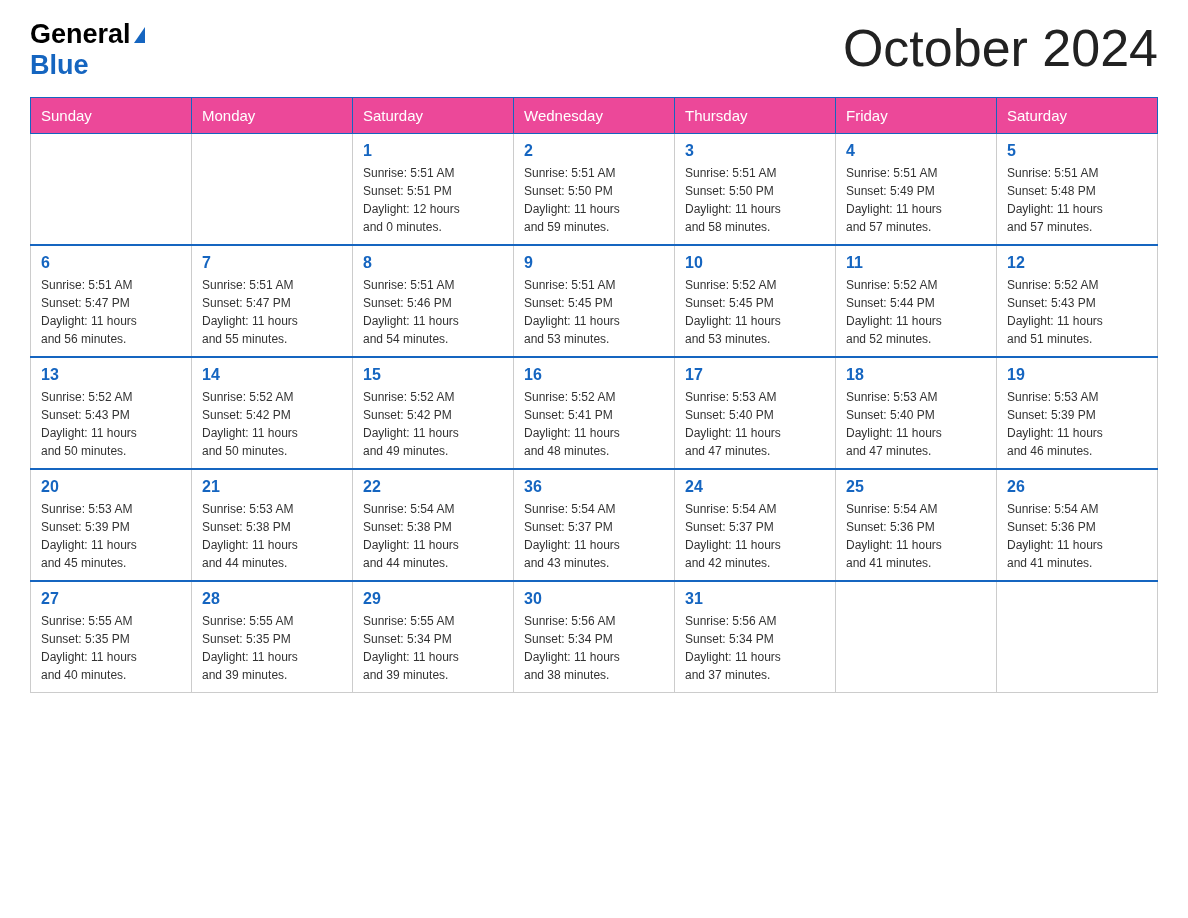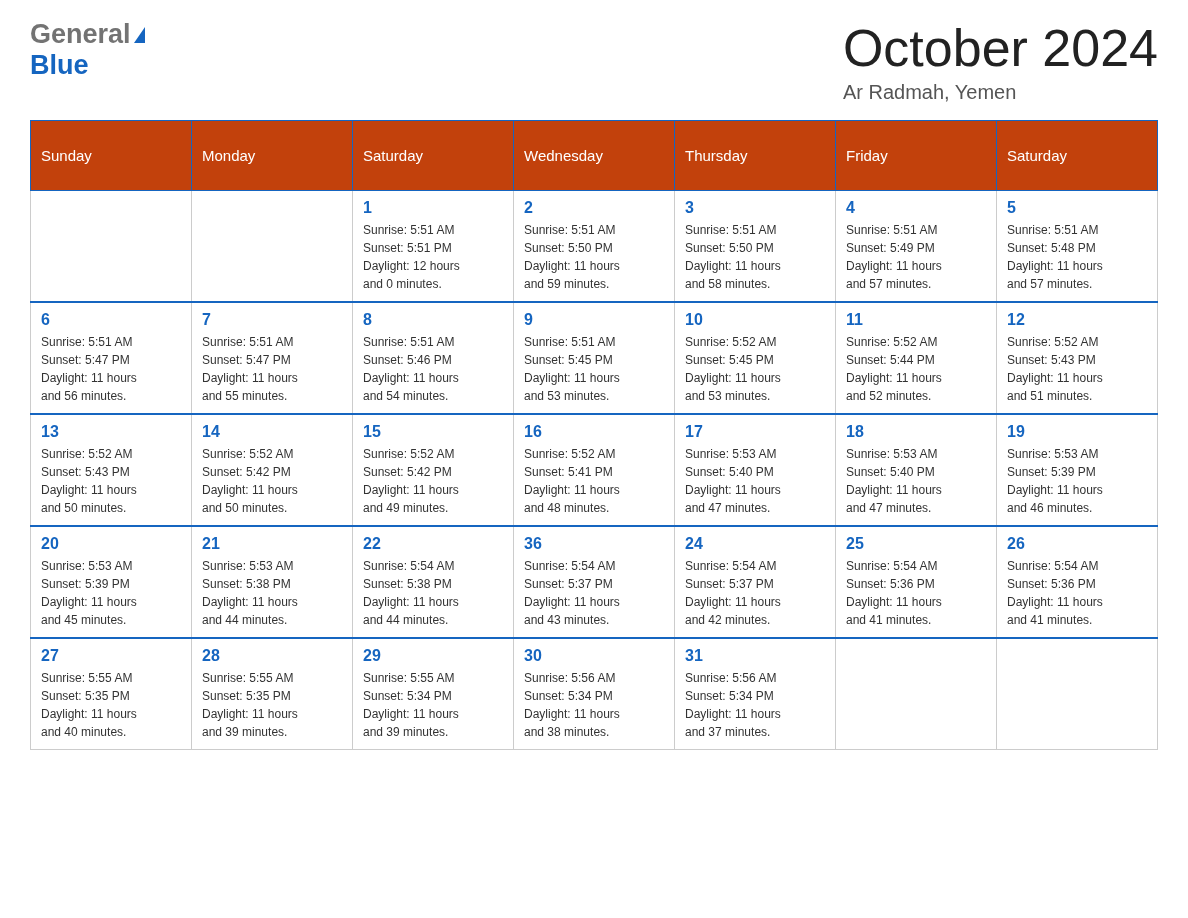--- a/index.html
+++ b/index.html
@@ -33,24 +33,24 @@
       color: #555;
       font-weight: normal;
       margin-top: 4px;
     }
     .calendar-table {
       width: 100%;
       border-collapse: collapse;
       margin-top: 16px;
     }
     .calendar-table th {
-      background-color: #c2410c;
+      background-color: #ec4899;
       color: #ffffff;
       text-align: left;
-      padding: 26px 10px;
+      padding: 9px 10px;
       font-size: 15px;
       font-weight: normal;
       border: 1px solid #1565c0;
     }
     .calendar-table td {
       border: 1px solid #cccccc;
       vertical-align: top;
       padding: 8px 10px;
       width: 14.28%;
       min-height: 100px;
@@ -73,30 +73,29 @@
     .row-divider td {
       border-top: 2px solid #1565c0;
     }
   </style>
 </head>
 <body>
 
 <div class="header">
   <div class="logo-area">
     <div style="display:flex;align-items:center;line-height:1.1;">
-      <span style="font-size:27px;font-weight:bold;color:#737373;font-family:Arial,sans-serif;">General</span>
+      <span style="font-size:27px;font-weight:bold;color:#000000;font-family:Arial,sans-serif;">General</span>
       <span style="display:inline-block;width:0;height:0;border-left:11px solid transparent;border-bottom:16px solid #1565c0;margin-left:3px;margin-bottom:0px;"></span>
     </div>
     <div>
       <span style="font-size:27px;font-weight:bold;color:#1565c0;font-family:Arial,sans-serif;margin-top:44px;">Blue</span>
     </div>
   </div>
   <div class="title-area">
     <div class="month-title">October 2024</div>
-    <div class="location-title">Ar Radmah, Yemen</div>
   </div>
 </div>
 
 <table class="calendar-table">
   <thead>
     <tr>
     <th>Sunday</th>
         <th>Monday</th>
         <th>Saturday</th>
         <th>Wednesday</th>

